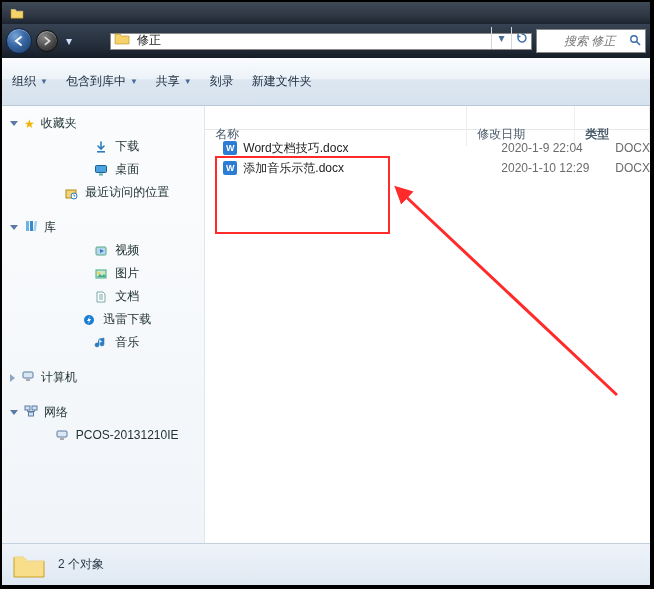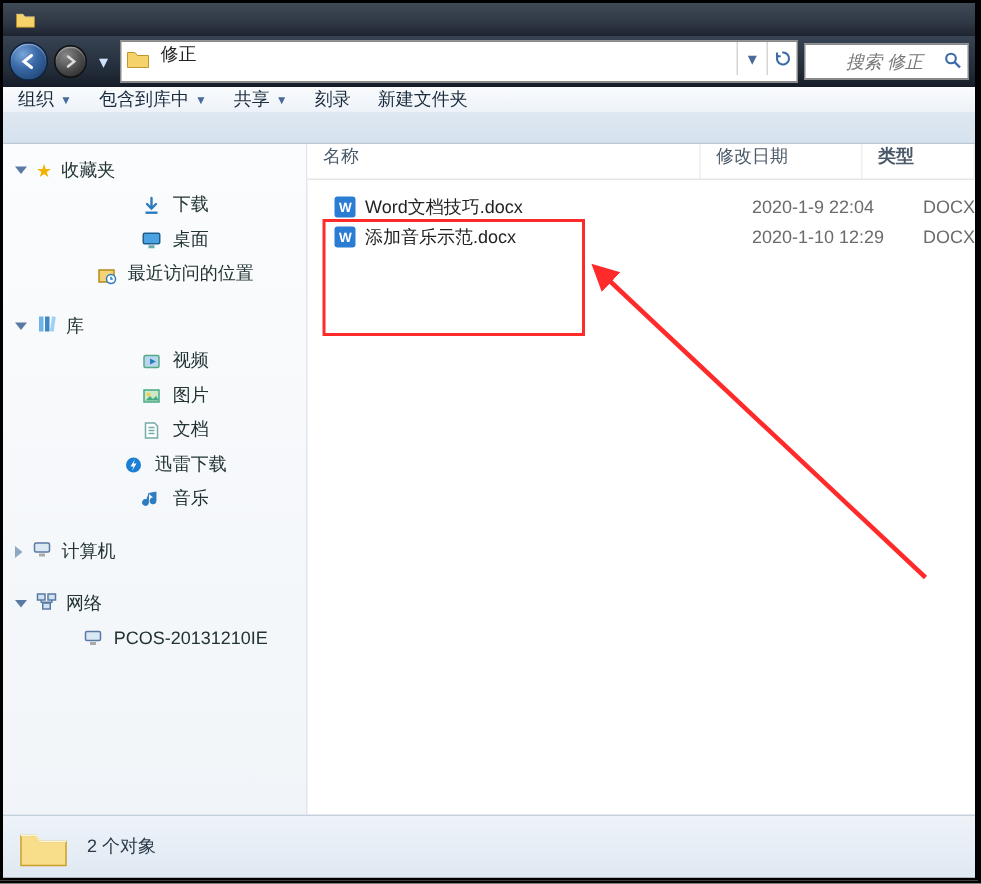--- a/index.html
+++ b/index.html
@@ -50,24 +50,25 @@
   }
   .nav-fwd { width: 22px; height: 22px; background: radial-gradient(circle at 35% 30%, #888 0%, #444 60%, #222 100%); border-color:#111;}
   .nav-drop {
     width: 14px; height: 26px;
     display:flex; align-items:center; justify-content:center;
     color: #cfe3ff;
   }
   .addrwrap {
     flex: 1;
     display: flex;
-    align-items: flex-start;
+    align-items: flex-end;
     background: #fff;
-    height: 28px;
+    height: 17px;
     border: 1px solid #888;
+    margin-left: 30px;
   }
   .addr-icon {
     width: 22px; height: 22px;
     display:flex; align-items:center; justify-content:center;
   }
   .addr-text {
     flex: 1;
     padding: 0 4px;
     color: #222;
   }
@@ -83,25 +84,25 @@
     background: #fff;
     border: 1px solid #888;
     display: flex;
     align-items: center;
     padding: 0 4px;
     color: #777;
   }
   .searchwrap .sicon { margin-right: 0; margin-left: auto; color:#4a6a9a;}
   
   .toolbar {
-    height: 38px;
+    height: 48px;
     background: linear-gradient(to bottom, #fafcfe 0%, #ecf2f8 45%, #dde7f1 46%, #d6e2ee 100%);
     border-bottom: 1px solid #b9c8d8;
     display: flex;
-    align-items: flex-start;
+    align-items: center;
     padding: 0 10px;
     gap: 18px;
     color: #1a2b3d;
   }
   .tbitem { display:flex; align-items:center; gap:4px; cursor:default; }
   .tbitem .drop { font-size: 8px; color:#4a6a9a; }
   
   .body {
     flex: 1;
     display: flex;
@@ -153,21 +154,21 @@
     position: relative;
   }
   .colheaders {
     height: 24px;
     display: flex;
     border-bottom: 1px solid #e6e6e6;
     color: #4a5a6a;
     background: #fff;
   }
   .colh {
-    padding: 0 10px;
+    padding: 20px 10px;
     border-right: 1px solid #eee;
   }
   .colh.name { width: 262px; }
   .colh.date { width: 108px; }
   .colh.type { flex:1;font-weight:bold; }
   .filelist {
     flex:1;
     position:relative;
     padding-top: 8px;
   }

